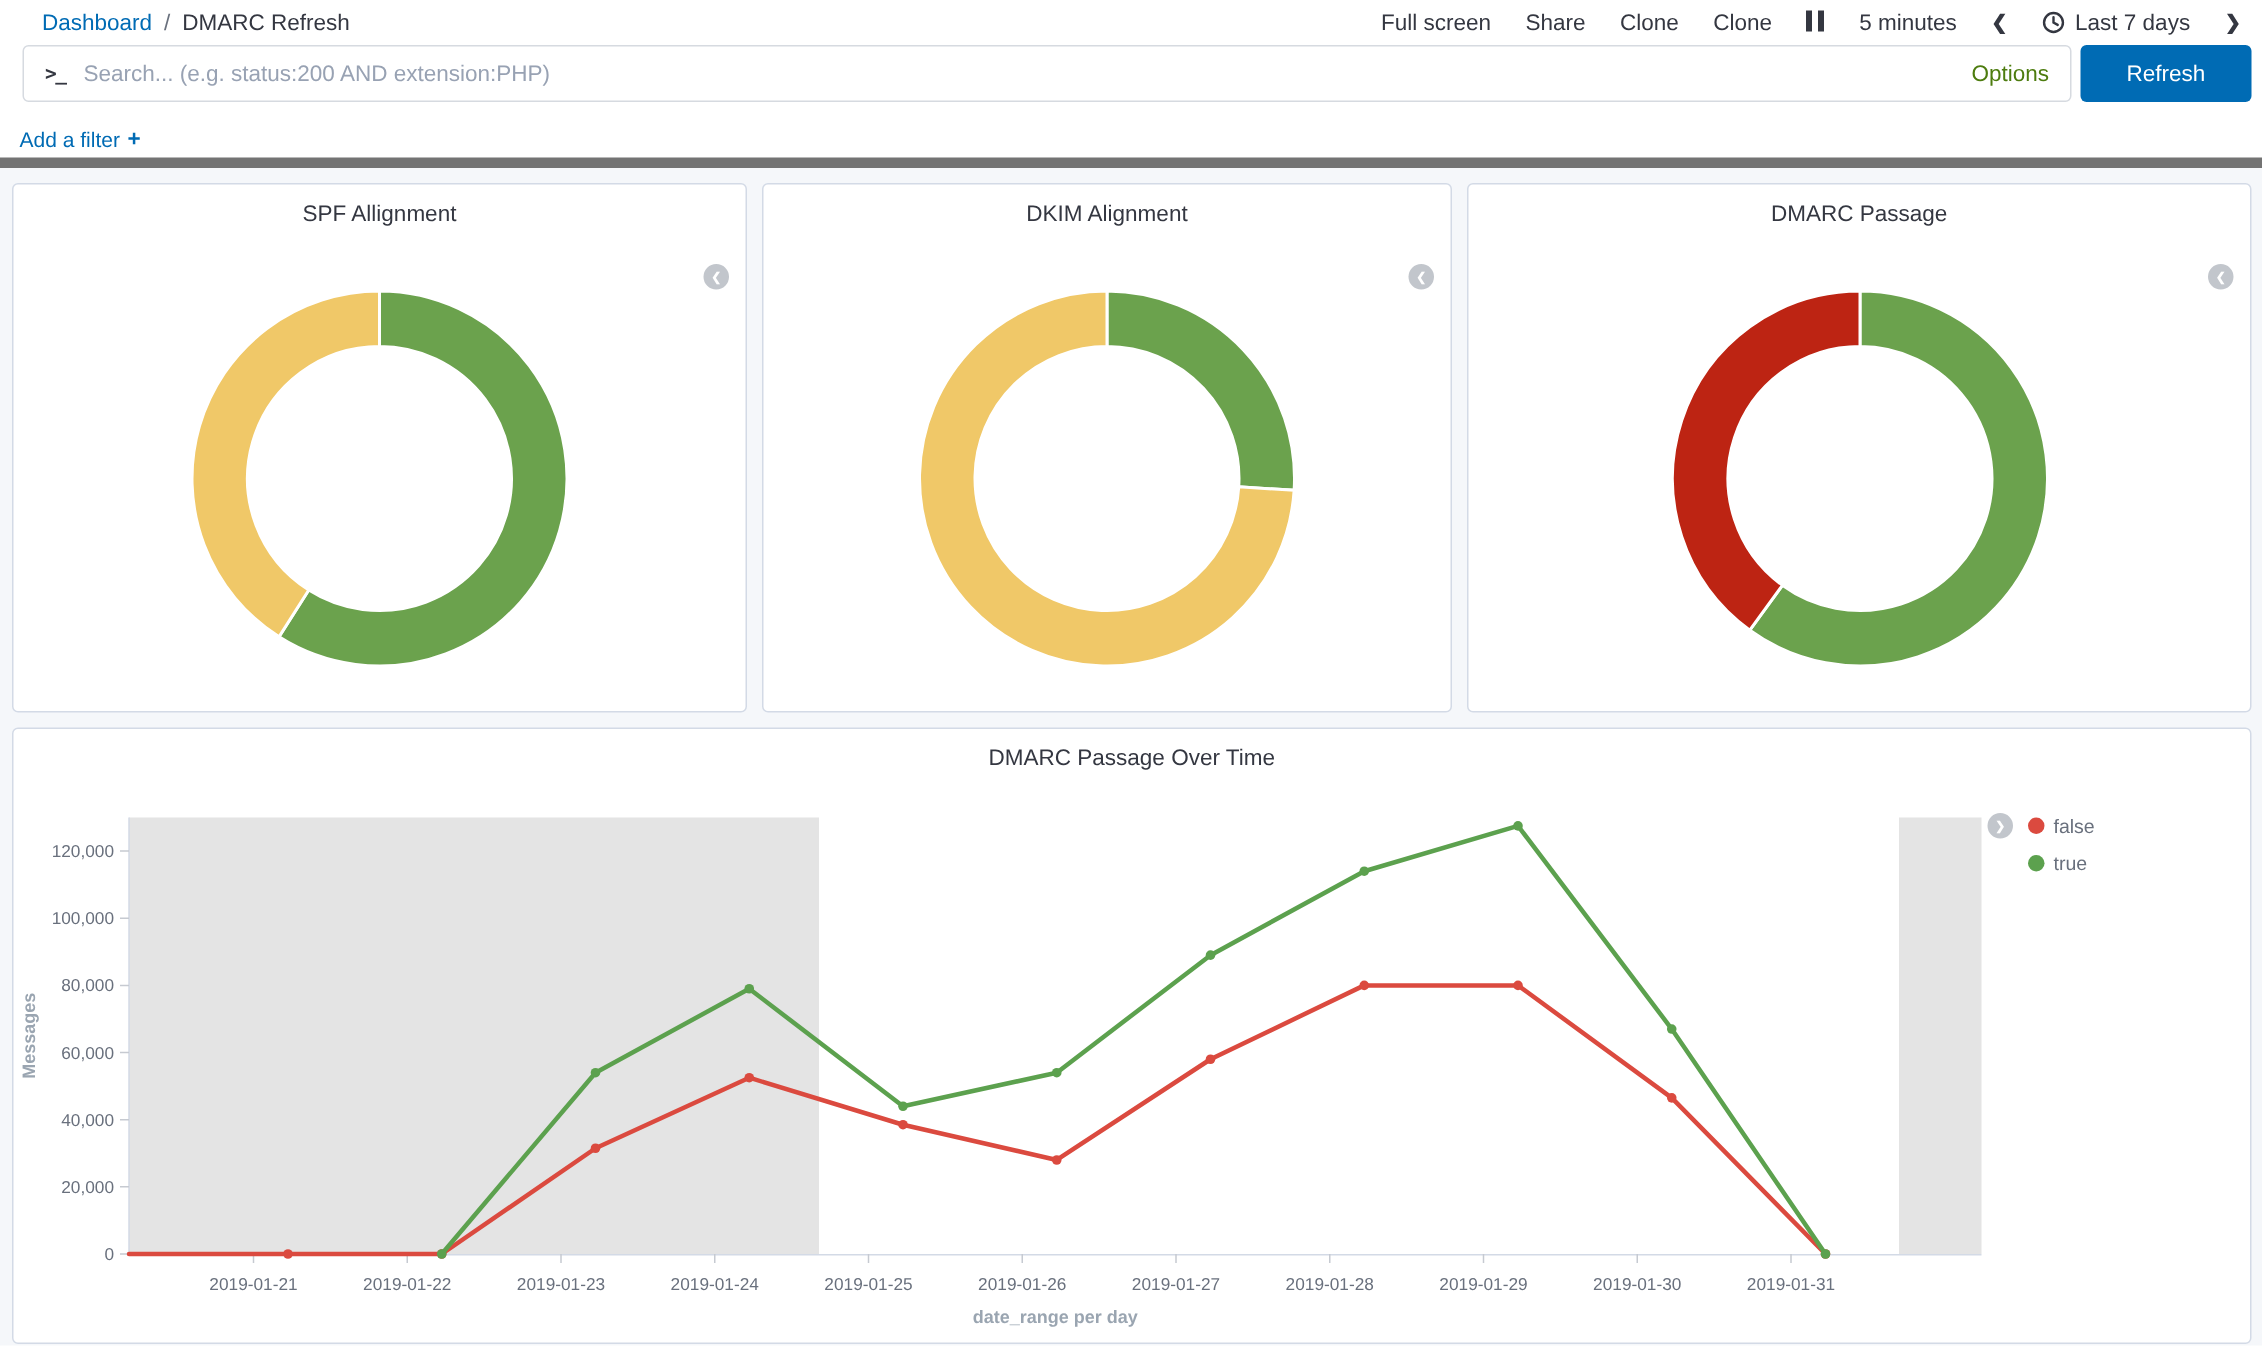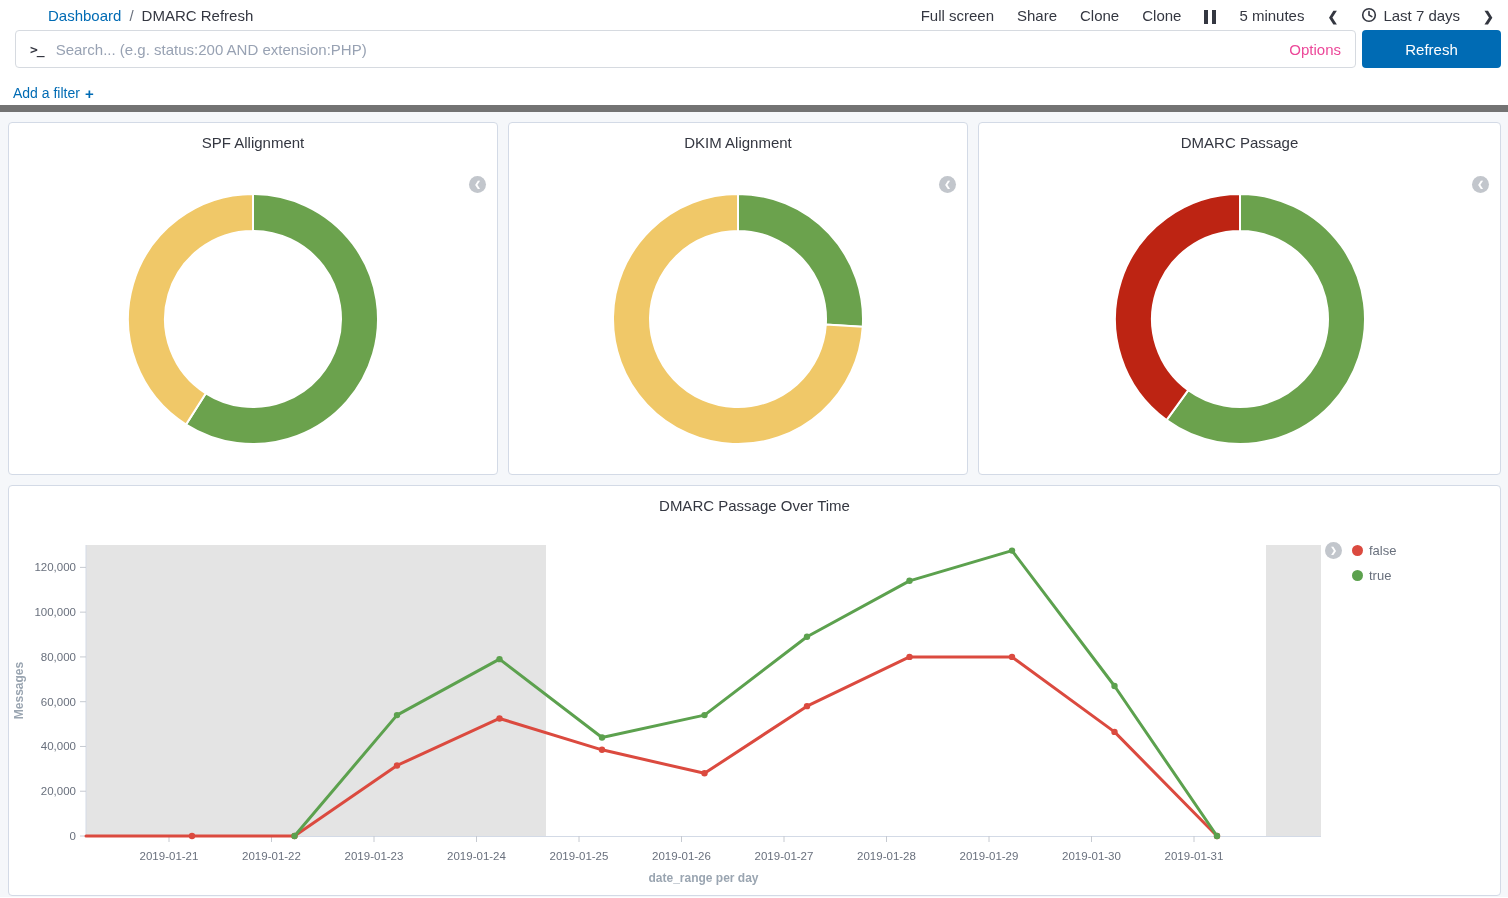--- a/index.html
+++ b/index.html
@@ -1,42 +1,42 @@
 <!DOCTYPE html>
 <html><head>
 <meta charset="utf-8">
 <style>
   * { margin:0; padding:0; box-sizing:border-box; }
   html,body { width:1508px; height:898px; overflow:hidden; background:#fff;
               font-family:"Liberation Sans", sans-serif; color:#343741; }
 
   
   .topbar { height:27px; display:flex; align-items:center; justify-content:space-between;
-            padding:3px 14px 0 28px;margin-left:20px; }
+            padding:3px 14px 0 28px; }
   .breadcrumb { font-size:15px; display:flex; align-items:center; gap:8px; }
   .breadcrumb a { color:#006BB4; text-decoration:none; cursor:pointer; }
   .crumb-sep { color:#69707D; }
-  .top-actions { display:flex; align-items:flex-end; gap:23px; font-size:15px; }
+  .top-actions { display:flex; align-items:flex-start; gap:23px; font-size:15px; }
   .top-actions .item { cursor:pointer; white-space:nowrap; }
   .pause-icon { display:inline-flex; gap:4px; cursor:pointer; }
   .pause-icon i { width:4px; height:14px; background:#343741; display:inline-block; }
   .chev { font-size:13px; font-weight:bold; cursor:pointer; color:#343741; }
   .timepick { display:flex; align-items:center; gap:6px; cursor:pointer; white-space:nowrap; }
 
   
   .query-row { display:flex; gap:6px; padding:3px 7px 0 15px; }
   .search-bar { flex:1; height:38px; border:1px solid #D6DAE0; border-radius:4px;
                 background:#fff; display:flex; align-items:center; padding:0 14px; }
   .console-icon { font-family:"DejaVu Sans Mono", monospace; font-size:13px; font-weight:bold;
                   color:#343741; margin-right:12px; letter-spacing:-1px; }
   .search-bar input { flex:1; border:none; outline:none; font-size:15px;
                       font-family:"Liberation Sans", sans-serif; color:#8b5cf6; background:transparent; }
   .search-bar input::placeholder { color:#98A2B3; }
-  .options { color:#ec4899; font-size:15px; cursor:pointer; margin-left:12px; }
-  .refresh { width:139px; height:38px; border:none; border-radius:4px; color:#fff;
+  .options { color:#4d7c0f; font-size:15px; cursor:pointer; margin-left:12px; }
+  .refresh { width:114px; height:38px; border:none; border-radius:4px; color:#fff;
              font-size:15px; font-family:"Liberation Sans", sans-serif; cursor:pointer; background:#006BB4; }
 
   
   .filter-row { height:44px; padding:16px 0 0 13px; border-bottom:7px solid #737373; }
   .addfilter { color:#006BB4; font-size:14px; cursor:pointer; display:inline-flex; gap:5px; align-items:center; }
   .addfilter .plus { font-weight:bold; font-size:15px; }
 
   
   .main { height:785px; background:#F5F7FA; padding:10px 7px 0 8px;text-align:center; }
   .row1 { display:grid; grid-template-columns:490px 460px 523px; gap:10px; height:353px; }

